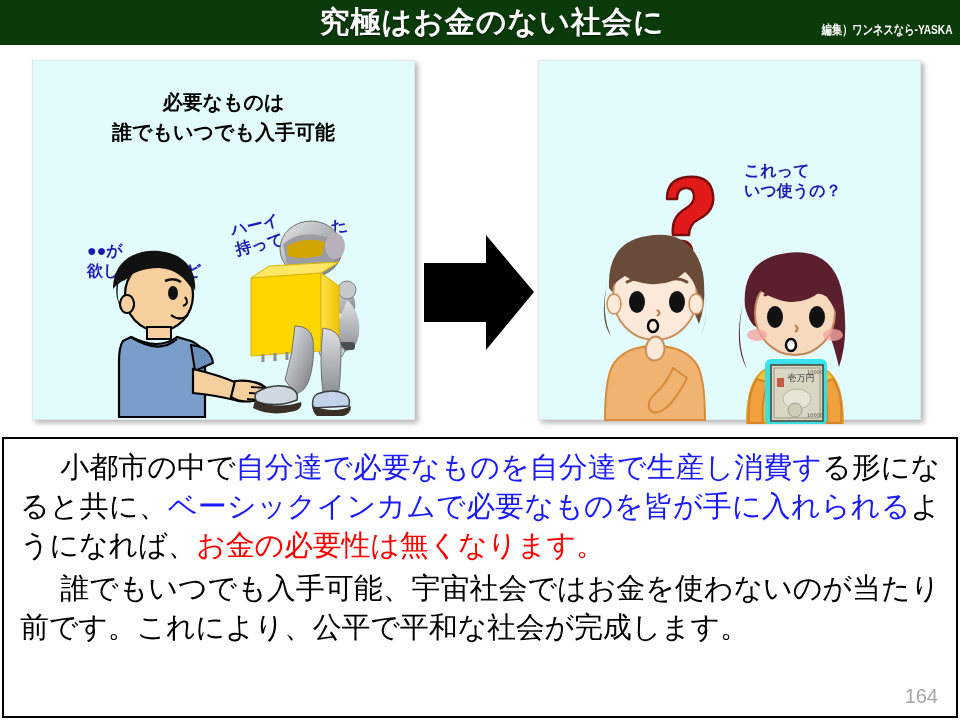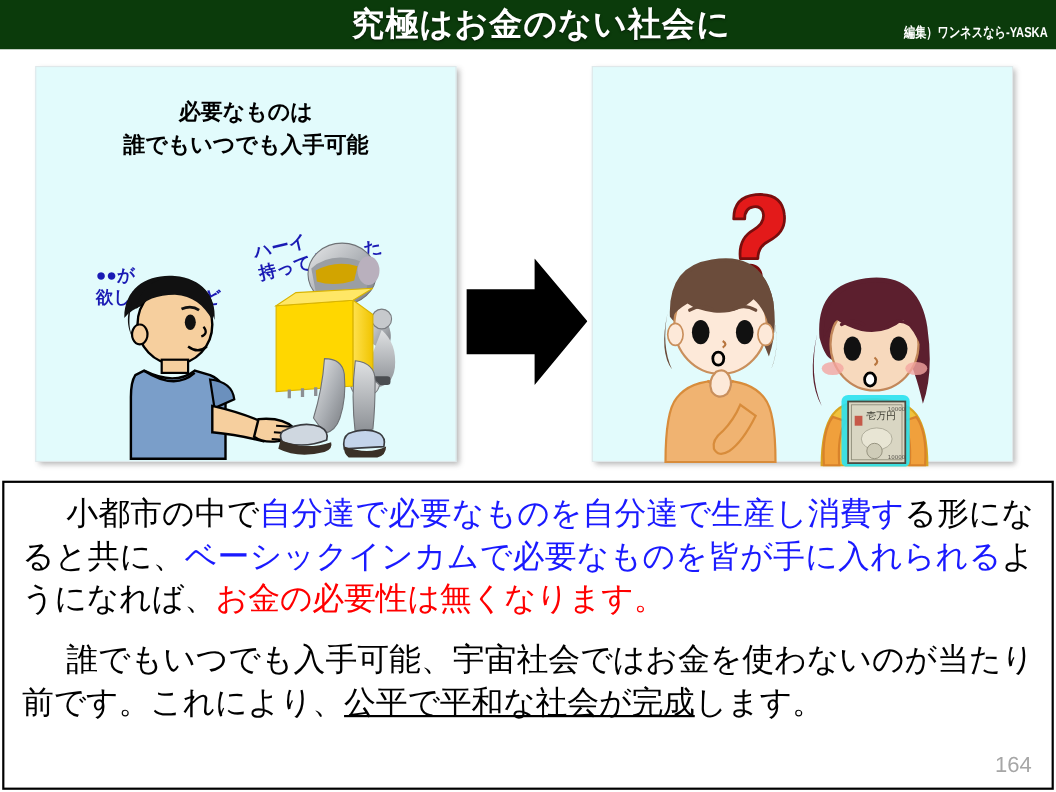--- a/index.html
+++ b/index.html
@@ -64,31 +64,31 @@
     position: absolute; right: 18px; bottom: 8px;
     color: #a6a6a6; font-size: 20px; font-weight: 400;
   }
 
   
   #body-box {
     position: absolute; left: 2px; top: 437px; width: 956px; height: 281px;
     border: 2px solid #000; background: #ffffff; overflow: hidden;
   }
   .para {
-    margin: 16px 16px; color: #000;
+    margin: 4px 16px; color: #000;
     font-size: 29px; line-height: 39px; font-weight: 400;
     letter-spacing: -0.2px; text-align: justify;
   }
   #para-1 { margin-top: 9px; }
   #para-2 { margin-top: 4px; }
   .indent { display: inline-block; width: 40px; }
   .t-black { color: #000; }
   .t-blue  { color: #1a1aff; }
   .t-red   { color: #ff0000; }
-  .t-uline { text-decoration: underline; text-underline-offset: 2px; }
+  .t-uline { text-underline-offset: 2px; }
 </style>
 </head>
 <body>
 
 <div id="slide">
 
   <div id="title-bar">
     <div id="title-text">究極はお金のない社会に</div>
     <div id="editor-credit">編集）ワンネスなら-YASKA</div>
   </div>
@@ -185,20 +185,22 @@
         <path d="M74 178 q16 -6 28 0 q6 4 4 12 l-36 2 q-2 -10 4 -14 Z" fill="#c3d4ea" stroke="#3a3c40" stroke-width="1.5"></path>
         <path d="M70 190 q22 8 38 0 q0 8 -8 10 l-26 0 q-5 -4 -4 -10 Z" fill="#3a3027"></path>
       </svg>
     </div>
 
     <svg id="arrow" viewBox="0 0 110 115">
       <polygon points="0,28 62,28 62,0 110,57 62,115 62,87 0,87" fill="#000000"></polygon>
     </svg>
 
     <div id="panel-right" class="panel">
+      <div id="callout-when" class="callout">これって
+いつ使うの？</div>
 
       <svg style="position:absolute;left:112px;top:110px;" width="72" height="92" viewBox="0 0 72 92">
         <path d="M16 28 q0 -20 20 -22 q24 -2 26 18 q2 16 -14 24 q-10 5 -10 16 l-16 0 q-2 -18 12 -26 q10 -6 9 -14 q-1 -8 -9 -7 q-8 1 -8 11 Z" fill="#e31a1a" stroke="#7a0d0d" stroke-width="2.5" stroke-linejoin="round"></path>
         <circle cx="31" cy="80" r="10" fill="#e31a1a" stroke="#7a0d0d" stroke-width="2.5"></circle>
       </svg>
 
       <svg style="position:absolute;left:52px;top:165px;" width="150" height="195" viewBox="0 0 150 195">
 
         <path d="M18 62 q-2 -46 38 -52 q46 -8 56 38 q4 28 -4 50 q-10 -24 -14 -34 q-26 10 -54 2 q-14 8 -22 -4 Z" fill="#6b4c3b"></path>
 

